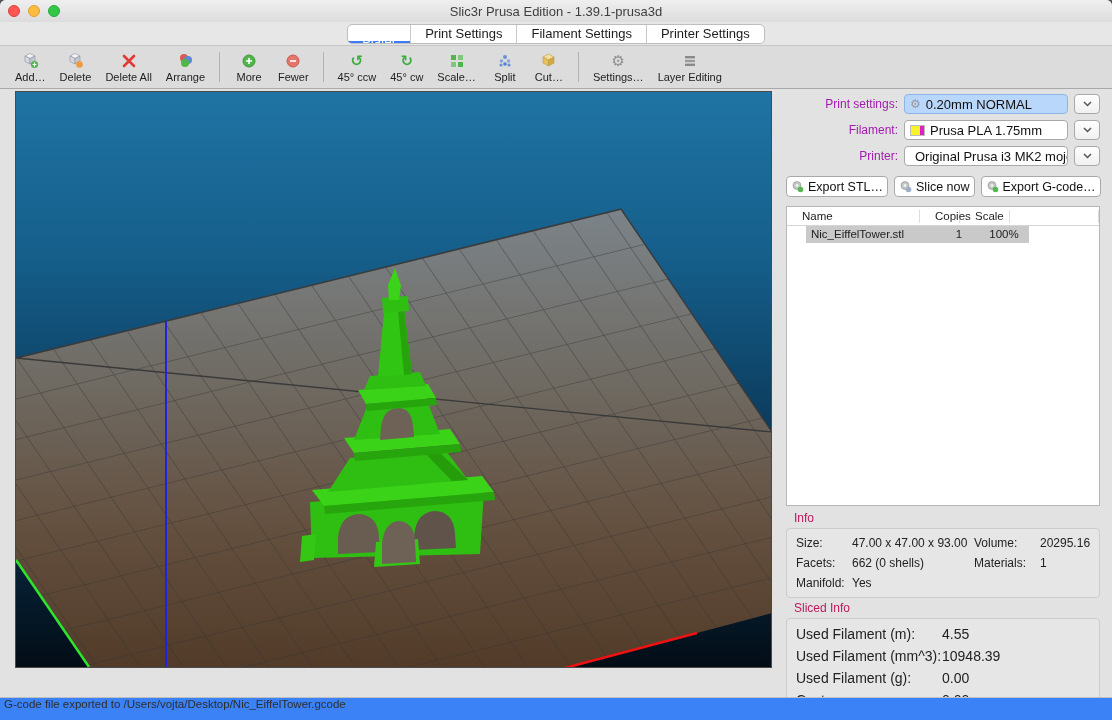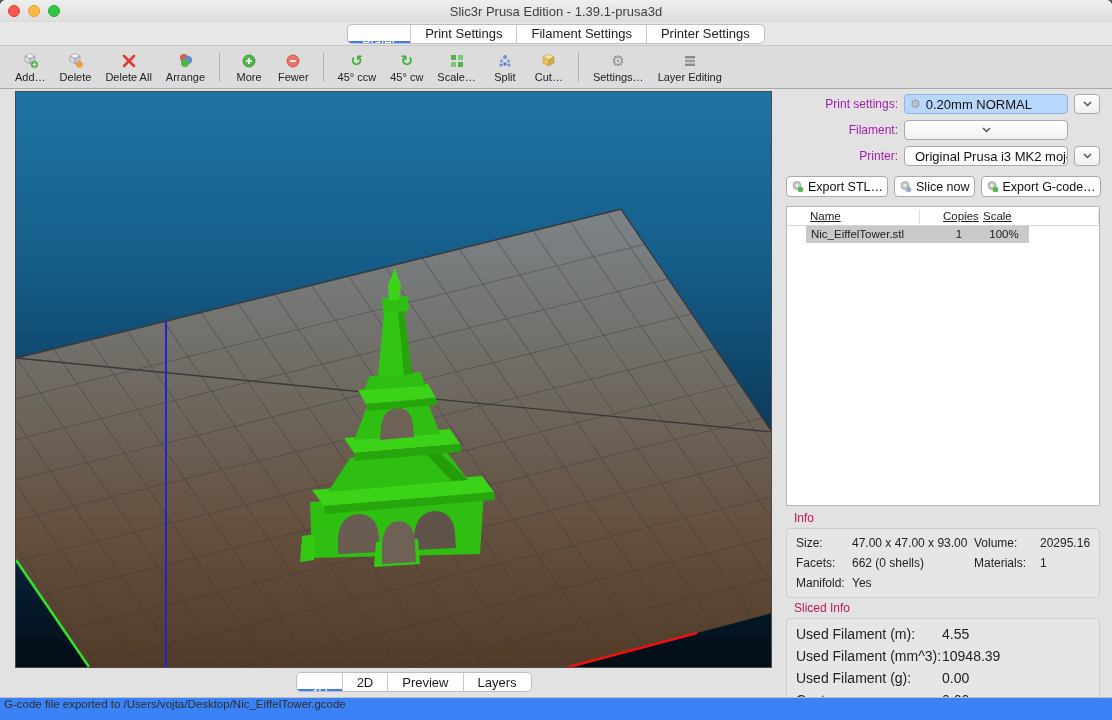--- a/index.html
+++ b/index.html
@@ -57,21 +57,21 @@
     background:linear-gradient(to right,#f8f42c 0 70%,#e01ec8 70% 100%);}
   .btnrow{display:flex;gap:6px;margin:10px 0 9px;}
   .pbtn{height:21px;border:1px solid #a9a9a9;border-radius:4px;background:#fff;
     display:flex;align-items:center;gap:4px;padding:0 4px;font-size:12.5px;color:#111;
     white-space:nowrap;box-sizing:border-box;}
   
   .objtable{height:300px;border:1px solid #b7b7b7;background:#fff;box-sizing:border-box;
     font-size:11.5px;margin-bottom:5px;}
   .thead{display:grid;grid-template-columns:133px 40px 50px 1fr;height:18px;
     align-items:center;border-bottom:1px solid #d6d6d6;color:#222;}
-  .thead .hc{padding:0 23px;border-right:1px solid #dcdcdc;height:13px;line-height:13px;text-decoration:underline;}
+  .thead .hc{padding:0 15px;border-right:1px solid #dcdcdc;height:13px;line-height:13px;}
   .thead .hc.center{text-align:center;}
   .trow{display:grid;grid-template-columns:133px 40px 50px 1fr;height:17px;align-items:center;padding-left:19px;}
   .trow .tc{padding:0 5px;height:17px;line-height:17px;}
   .trow.selected .tc.hl{background:#c9c9c9;}
   .tc.center{text-align:center;}
   
   .section-title{font-size:12px;color:#be185d;margin:3px 0 3px 8px;}
   .infobox{border:1px solid #cdcdcd;border-radius:4px;background:#e6e6e6;
     padding:7px 9px;box-sizing:border-box;}
   .infogrid{display:grid;grid-template-columns:56px 122px 66px 1fr;row-gap:6px;
@@ -291,46 +291,42 @@
         <polygon points="368,220 388,218 396,282 362,285" fill="#31c513"></polygon>
         <polygon points="388,218 396,282 388,283 382,219" fill="#27a30c"></polygon>
 
         <polygon points="366,206 392,204 393,219 367,221" fill="#2fbe12"></polygon>
 
         <polygon points="379,176 385,194 383,208 373,208 372,193" fill="#3bd318"></polygon>
       </g>
     </svg>
   </div>
 
-  <div class="viewtabs">
-    <div class="seg">
-      <div class="segitem active">3D</div>
-      <div class="segitem">2D</div>
-      <div class="segitem">Preview</div>
-      <div class="segitem">Layers</div>
-    </div>
-  </div>
 
   <div class="sidebar">
 
     <div class="preset-row">
       <span class="preset-label">Print settings:</span>
       <div class="combo selected">
         <span style="color:#9a9a9a;font-size:12px;line-height:12px;">⚙</span>
         <span>0.20mm NORMAL</span>
       </div>
       <div class="chevbtn">
         <svg width="9" height="6" viewBox="0 0 9 6">
             <polyline points="1,1 4.5,4.5 8,1" fill="none" stroke="#555" stroke-width="1.5"></polyline>
           </svg>
       </div>
     </div>
 
     <div class="preset-row">
       <span class="preset-label">Filament:</span>
+      <div class="combo">
+        <span class="swatch"></span>
+        <span>Prusa PLA 1.75mm</span>
+      </div>
       <div class="chevbtn">
         <svg width="9" height="6" viewBox="0 0 9 6">
             <polyline points="1,1 4.5,4.5 8,1" fill="none" stroke="#555" stroke-width="1.5"></polyline>
           </svg>
       </div>
     </div>
 
     <div class="preset-row">
       <span class="preset-label">Printer:</span>
       <div class="combo">

